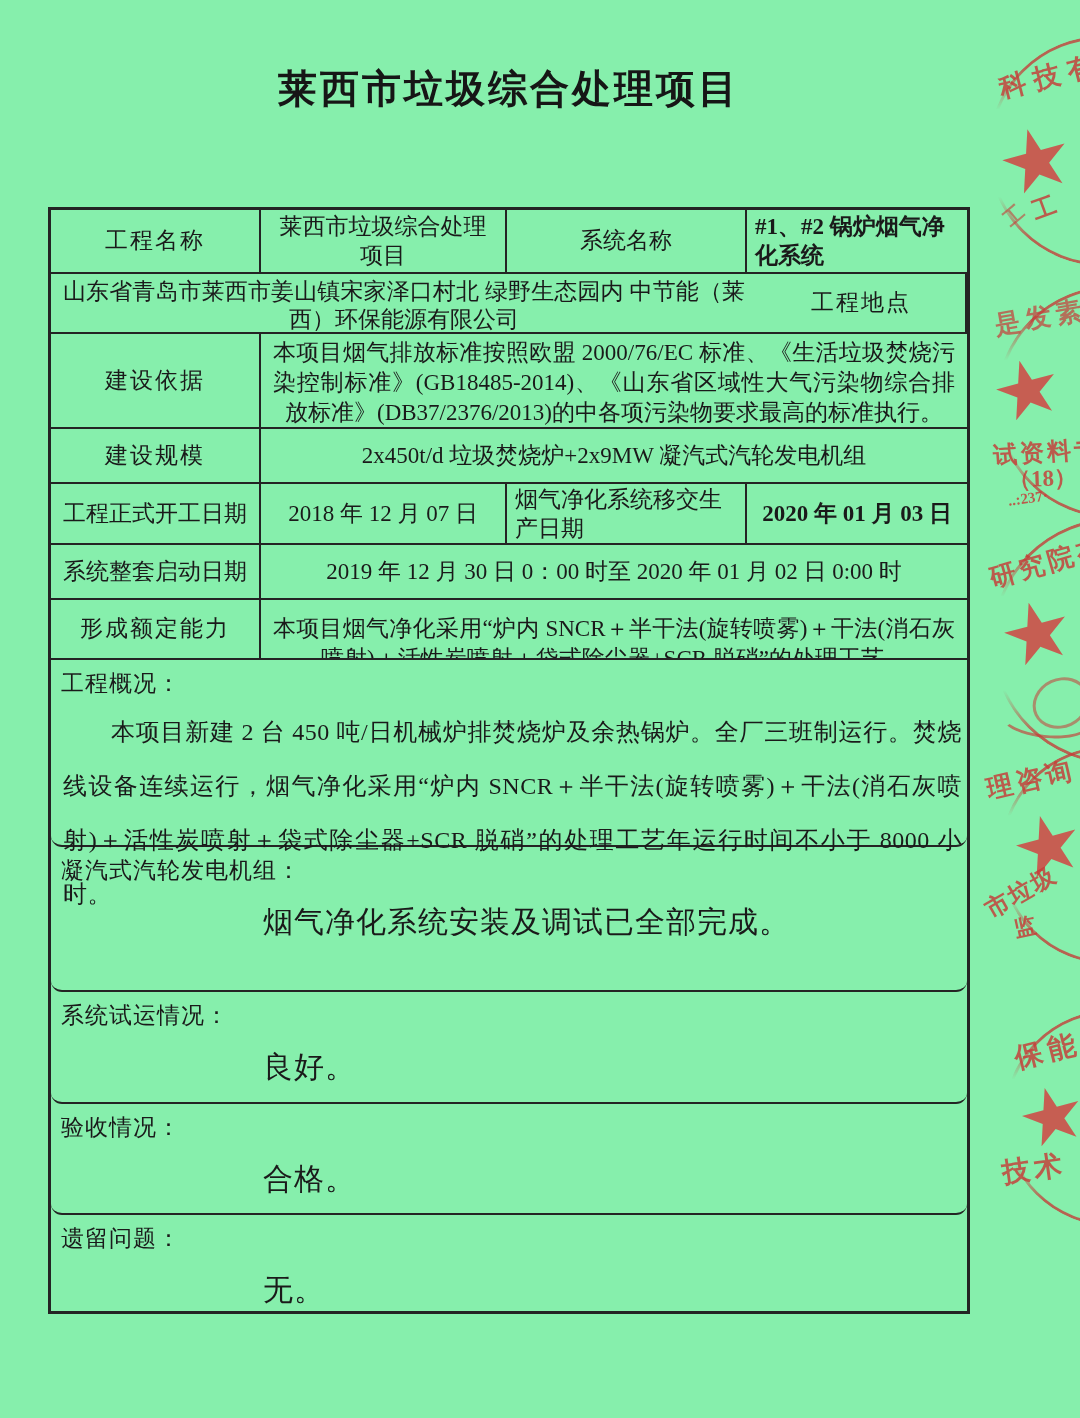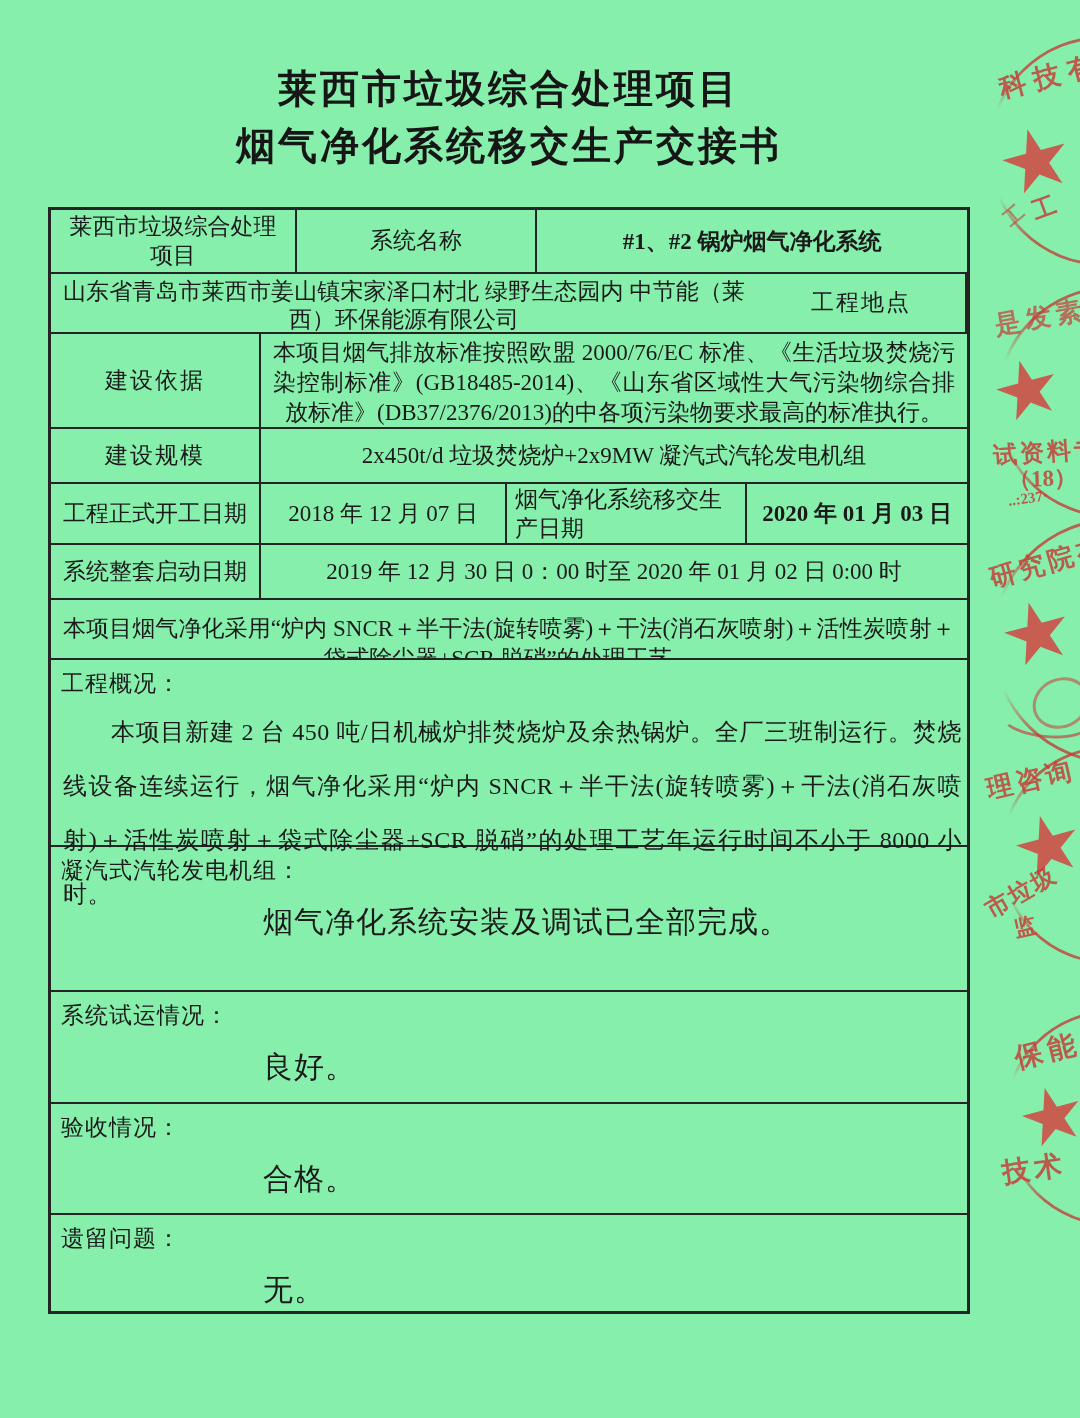--- a/index.html
+++ b/index.html
@@ -32,21 +32,21 @@
   }
   .tc.brd{border-right:2px solid #242424;}
   .lab{width:210px;flex:0 0 210px;text-align:center;letter-spacing:2px;}
   .c2{width:246px;flex:0 0 246px;text-align:center;}
   .c3{width:240px;flex:0 0 240px;text-align:left;}
   .c4{flex:1 1 auto;text-align:left;font-weight:bold;}
   .wide{flex:1 1 auto;text-align:center;}
   .just{display:block;text-align:justify;text-align-last:center;padding:4px 12px;}
   .just2{display:block;text-align:justify;text-align-last:center;padding:14px 12px 4px 12px;}
   
-  .sec{box-sizing:border-box;border-bottom:2px solid #242424;padding:8px 3px 0 10px;}
+  .sec{box-sizing:border-box;border-bottom:2px solid #242424;padding:8px 3px 0 10px;border-radius:11px;}
   .sec.last{border-bottom:none;}
   .sec-label{font-size:23px;letter-spacing:1px;}
   .sec-body{font-size:30px;margin-left:202px;margin-top:16px;letter-spacing:1px;}
   .sec-par{
     font-size:24px;line-height:54px;margin-top:6px;
     text-align:justify;text-indent:2em;letter-spacing:0.5px;padding:0 2px;
   }
   
   .stamps{position:absolute;left:0;top:0;width:1080px;height:1418px;pointer-events:none;}
   .stamp{position:absolute;left:0;top:0;width:0;height:0;color:#c63c38;filter:blur(0.3px);}
@@ -73,26 +73,26 @@
     opacity:.55;transform:rotate(-25deg);
   }
 </style>
 </head>
 <body>
 
 <div class="page">
 
   <div class="titles">
     <div class="title">莱西市垃圾综合处理项目</div>
-    <div class="title">烟气净化系统移交生产交接书</div>
   </div>
 
   <div class="tbl">
 
     <div class="tr" style="height:64px">
+      <div class="tc lab brd">工程名称</div>
       <div class="tc c2 brd" style="line-height:29px">莱西市垃圾综合处理项目</div>
       <div class="tc c3 brd">系统名称</div>
       <div class="tc c4" style="line-height:29px">#1、#2 锅炉烟气净化系统</div>
     </div>
 
     <div class="tr" style="height:60px">
       <div class="tc wide just" style="line-height:28px">山东省青岛市莱西市姜山镇宋家泽口村北 绿野生态园内 中节能（莱西）环保能源有限公司</div>
       <div class="tc lab brd">工程地点</div>
     </div>
 
@@ -112,20 +112,21 @@
       <div class="tc c3 brd" style="line-height:29px">烟气净化系统移交生产日期</div>
       <div class="tc c4">2020 年 01 月 03 日</div>
     </div>
 
     <div class="tr" style="height:55px">
       <div class="tc lab brd" style="letter-spacing:0">系统整套启动日期</div>
       <div class="tc wide">2019 年 12 月 30 日 0：00 时至 2020 年 01 月 02 日 0:00 时</div>
     </div>
 
     <div class="tr" style="height:60px">
+      <div class="tc lab brd">形成额定能力</div>
       <div class="tc wide just2" style="line-height:30px">本项目烟气净化采用“炉内 SNCR＋半干法(旋转喷雾)＋干法(消石灰喷射)＋活性炭喷射＋袋式除尘器+SCR 脱硝”的处理工艺。</div>
     </div>
 
     <div class="sec" style="height:187px">
       <div class="sec-label">工程概况：</div>
       <div class="sec-par">本项目新建 2 台 450 吨/日机械炉排焚烧炉及余热锅炉。全厂三班制运行。焚烧线设备连续运行，烟气净化采用“炉内 SNCR＋半干法(旋转喷雾)＋干法(消石灰喷射)＋活性炭喷射＋袋式除尘器+SCR 脱硝”的处理工艺年运行时间不小于 8000 小时。</div>
     </div>
 
     <div class="sec" style="height:145px">
       <div class="sec-label">凝汽式汽轮发电机组：</div>

